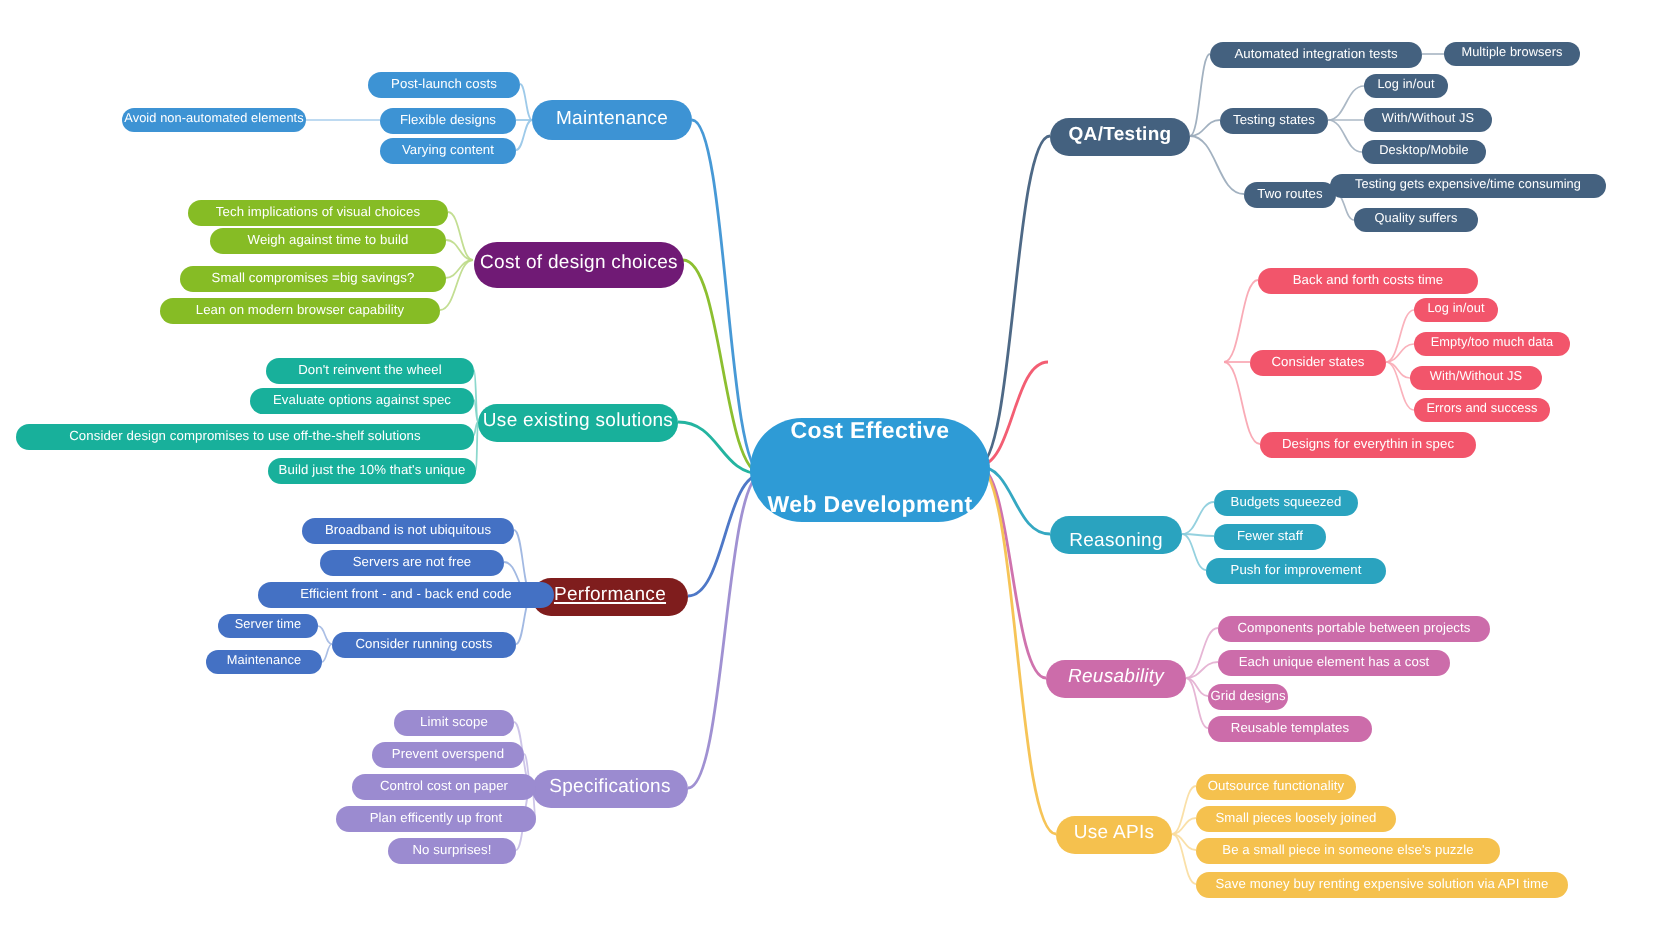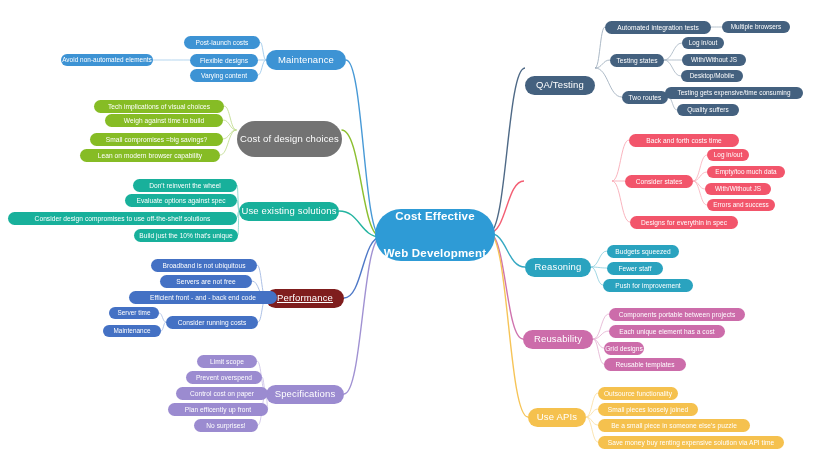--- a/index.html
+++ b/index.html
@@ -96,21 +96,21 @@
     </div>
     <div class="node lvl2" style="left: 190px; top: 54px; width: 68px; height: 13px; background: rgb(61, 147, 212);">
       <span>Flexible designs</span>
     </div>
     <div class="node lvl3" style="left: 61px; top: 54px; width: 92px; height: 12px; background: rgb(61, 147, 212);">
       <span>Avoid non-automated elements</span>
     </div>
     <div class="node lvl2" style="left: 190px; top: 69px; width: 68px; height: 13px; background: rgb(61, 147, 212);">
       <span>Varying content</span>
     </div>
-    <div class="node lvl1" style="left: 237px; top: 121px; width: 105px; height: 36px; background: #737373;">
+    <div class="node lvl1" style="left: 237px; top: 121px; width: 105px; height: 23px; background: #701a75;">
       <span>Cost of design choices</span>
     </div>
     <div class="node lvl2" style="left: 94px; top: 100px; width: 130px; height: 13px; background: rgb(134, 188, 37);">
       <span>Tech implications of visual choices</span>
     </div>
     <div class="node lvl2" style="left: 105px; top: 114px; width: 118px; height: 13px; background: rgb(134, 188, 37);">
       <span>Weigh against time to build</span>
     </div>
     <div class="node lvl2" style="left: 90px; top: 133px; width: 133px; height: 13px; background: rgb(134, 188, 37);">
       <span>Small compromises =big savings?</span>
@@ -165,21 +165,21 @@
     </div>
     <div class="node lvl2" style="left: 176px; top: 387px; width: 92px; height: 13px; background: rgb(155, 139, 208);">
       <span>Control cost on paper</span>
     </div>
     <div class="node lvl2" style="left: 168px; top: 403px; width: 100px; height: 13px; background: rgb(155, 139, 208);">
       <span>Plan efficently up front</span>
     </div>
     <div class="node lvl2" style="left: 194px; top: 419px; width: 64px; height: 13px; background: rgb(155, 139, 208);">
       <span>No surprises!</span>
     </div>
-    <div class="node lvl1" style="left: 525px; top: 76px; width: 70px; height: 19px; background: rgb(68, 97, 127);">
+    <div class="node lvl1" style="left: 525px; top: 59px; width: 70px; height: 19px; background: rgb(68, 97, 127); font-weight: bold;">
       <span>QA/Testing</span>
     </div>
     <div class="node lvl2" style="left: 605px; top: 21px; width: 106px; height: 13px; background: rgb(68, 97, 127);">
       <span>Automated integration tests</span>
     </div>
     <div class="node lvl3" style="left: 722px; top: 21px; width: 68px; height: 12px; background: rgb(68, 97, 127);">
       <span>Multiple browsers</span>
     </div>
     <div class="node lvl2" style="left: 610px; top: 54px; width: 54px; height: 13px; background: rgb(68, 97, 127);">
       <span>Testing states</span>
@@ -216,33 +216,33 @@
     </div>
     <div class="node lvl3" style="left: 705px; top: 183px; width: 66px; height: 12px; background: rgb(242, 85, 107);">
       <span>With/Without JS</span>
     </div>
     <div class="node lvl3" style="left: 707px; top: 199px; width: 68px; height: 12px; background: rgb(242, 85, 107);">
       <span>Errors and success</span>
     </div>
     <div class="node lvl2" style="left: 630px; top: 216px; width: 108px; height: 13px; background: rgb(242, 85, 107);">
       <span>Designs for everythin in spec</span>
     </div>
-    <div class="node lvl1" style="left: 525px; top: 258px; width: 66px; height: 19px; background: rgb(42, 163, 191);">
+    <div class="node lvl1" style="left: 525px; top: 258px; width: 66px; height: 19px; background: rgb(42, 163, 191); align-items: flex-end;">
       <span>Reasoning</span>
     </div>
     <div class="node lvl2" style="left: 607px; top: 245px; width: 72px; height: 13px; background: rgb(42, 163, 191);">
       <span>Budgets squeezed</span>
     </div>
     <div class="node lvl2" style="left: 607px; top: 262px; width: 56px; height: 13px; background: rgb(42, 163, 191);">
       <span>Fewer staff</span>
     </div>
     <div class="node lvl2" style="left: 603px; top: 279px; width: 90px; height: 13px; background: rgb(42, 163, 191);">
       <span>Push for improvement</span>
     </div>
-    <div class="node lvl1" style="left: 523px; top: 330px; width: 70px; height: 19px; background: rgb(204, 108, 170);">
+    <div class="node lvl1" style="left: 523px; top: 330px; width: 70px; height: 19px; background: rgb(204, 108, 170); font-style: italic;">
       <span>Reusability</span>
     </div>
     <div class="node lvl2" style="left: 609px; top: 308px; width: 136px; height: 13px; background: rgb(204, 108, 170);">
       <span>Components portable between projects</span>
     </div>
     <div class="node lvl2" style="left: 609px; top: 325px; width: 116px; height: 13px; background: rgb(204, 108, 170);">
       <span>Each unique element has a cost</span>
     </div>
     <div class="node lvl2" style="left: 604px; top: 342px; width: 40px; height: 13px; background: rgb(204, 108, 170);">
       <span>Grid designs</span>

